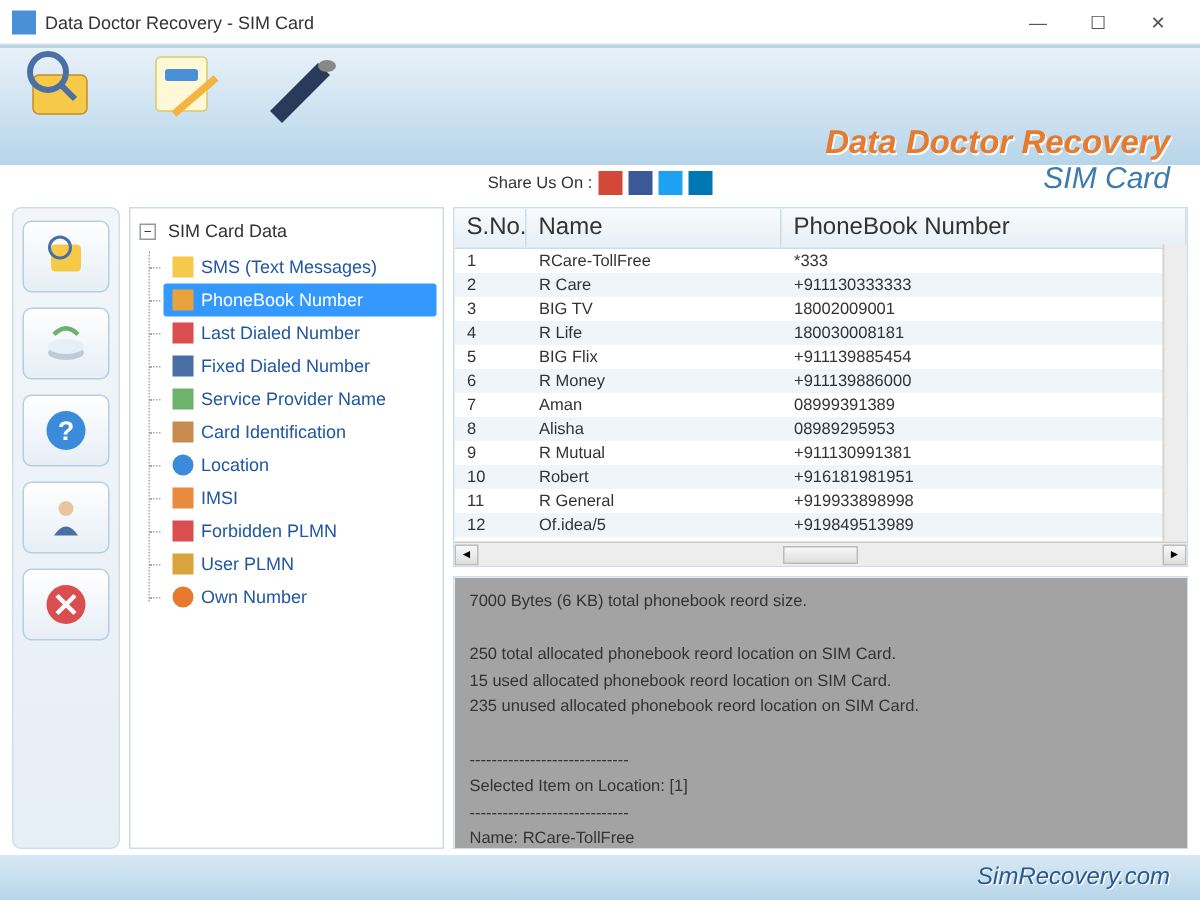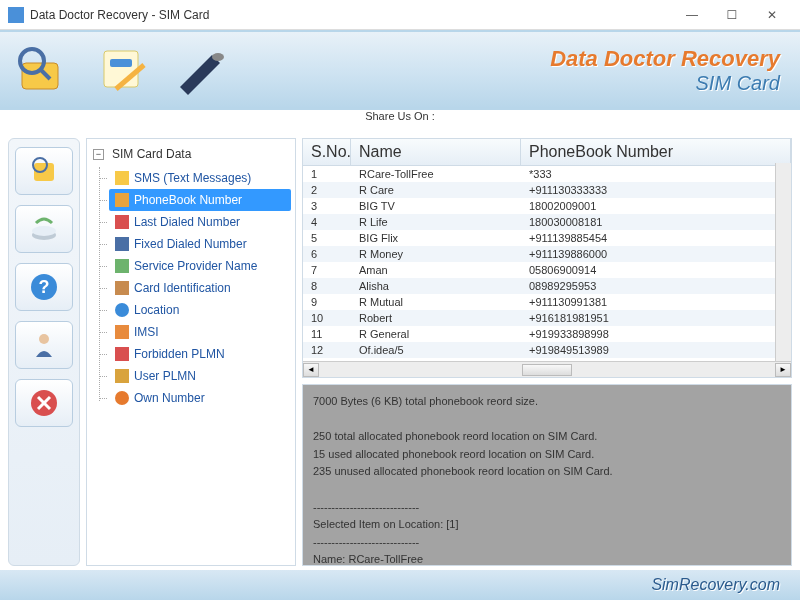--- a/index.html
+++ b/index.html
@@ -3,28 +3,28 @@
 <meta charset="utf-8">
 <style>
 * { box-sizing: border-box; margin: 0; padding: 0; font-family: "Segoe UI", Tahoma, sans-serif; }
 body { background: #fff; width: 800px; height: 600px; overflow: hidden; }
 
 .titlebar { height: 30px; background: #fff; border-bottom: 1px solid #ddd; display: flex; align-items: center; padding: 0 8px; }
 .titlebar .icon { width: 16px; height: 16px; background: #4a90d9; margin-right: 6px; }
 .titlebar .title { font-size: 12px; color: #333; flex: 1; }
 .titlebar .winbtn { width: 40px; height: 24px; display: flex; align-items: center; justify-content: center; font-size: 12px; color: #555; cursor: pointer; }
 
-.banner { height: 80px; background: linear-gradient(180deg,#e8f1f8 0%,#d0e4f2 50%,#b8d6ea 100%); display: flex; align-items: center; padding: 0 12px; border-top: 2px solid #b8d6ea; border-bottom: 2px solid #b8d6ea; position: relative; }
+.banner { height: 80px; background: linear-gradient(180deg,#e8f1f8 0%,#d0e4f2 50%,#b8d6ea 100%); display: flex; padding: 0 12px; border-top: 2px solid #b8d6ea; border-bottom: 2px solid #b8d6ea; position: relative; flex-direction: column; }
 .banner-icons { display: flex; gap: 20px; }
 .banner-icon { width: 60px; height: 50px; }
 .banner-text { margin-left: auto; text-align: right; padding-right: 8px; }
 .banner-text .line1 { font-size: 22px; font-weight: bold; color: #e67a2e; font-style: italic; text-shadow: 1px 1px 0 #fff; }
 .banner-text .line2 { font-size: 20px; color: #3c7bb0; font-style: italic; text-shadow: 1px 1px 0 #fff; }
 
-.share-row { height: 24px; display: flex; align-items: center; justify-content: flex-start; padding: 0 14px; font-size: 11px; color: #333; gap: 4px; flex-direction: column; }
+.share-row { height: 24px; display: flex; align-items: center; justify-content: center; padding: 0 14px; font-size: 11px; color: #333; gap: 4px; }
 .share-icon { width: 16px; height: 16px; display: inline-block; }
 .si-gp { background: #d34836; }
 .si-fb { background: #3b5998; }
 .si-tw { background: #1da1f2; }
 .si-in { background: #0077b5; }
 
 .main { display: flex; height: 436px; padding: 0 6px; }
 
 .side-toolbar { width: 72px; background: linear-gradient(180deg,#f2f6fa,#e6eef6); border: 1px solid #cfdbe6; border-radius: 6px; margin: 4px 4px 4px 2px; padding: 8px 4px; display: flex; flex-direction: column; gap: 10px; align-items: center; }
 .sidebtn { width: 58px; height: 48px; background: linear-gradient(180deg,#fff,#e6eef6); border: 1px solid #b8cde0; border-radius: 6px; display: flex; align-items: center; justify-content: center; cursor: pointer; }
@@ -246,21 +246,21 @@
             <div class="td th-num">+911139885454</div>
           </div>
           <div class="trow">
             <div class="td th-sno">6</div>
             <div class="td th-name">R Money</div>
             <div class="td th-num">+911139886000</div>
           </div>
           <div class="trow">
             <div class="td th-sno">7</div>
             <div class="td th-name">Aman</div>
-            <div class="td th-num">05806900914</div>
+            <div class="td th-num">08999391389</div>
           </div>
           <div class="trow">
             <div class="td th-sno">8</div>
             <div class="td th-name">Alisha</div>
             <div class="td th-num">08989295953</div>
           </div>
           <div class="trow">
             <div class="td th-sno">9</div>
             <div class="td th-name">R Mutual</div>
             <div class="td th-num">+911130991381</div>

